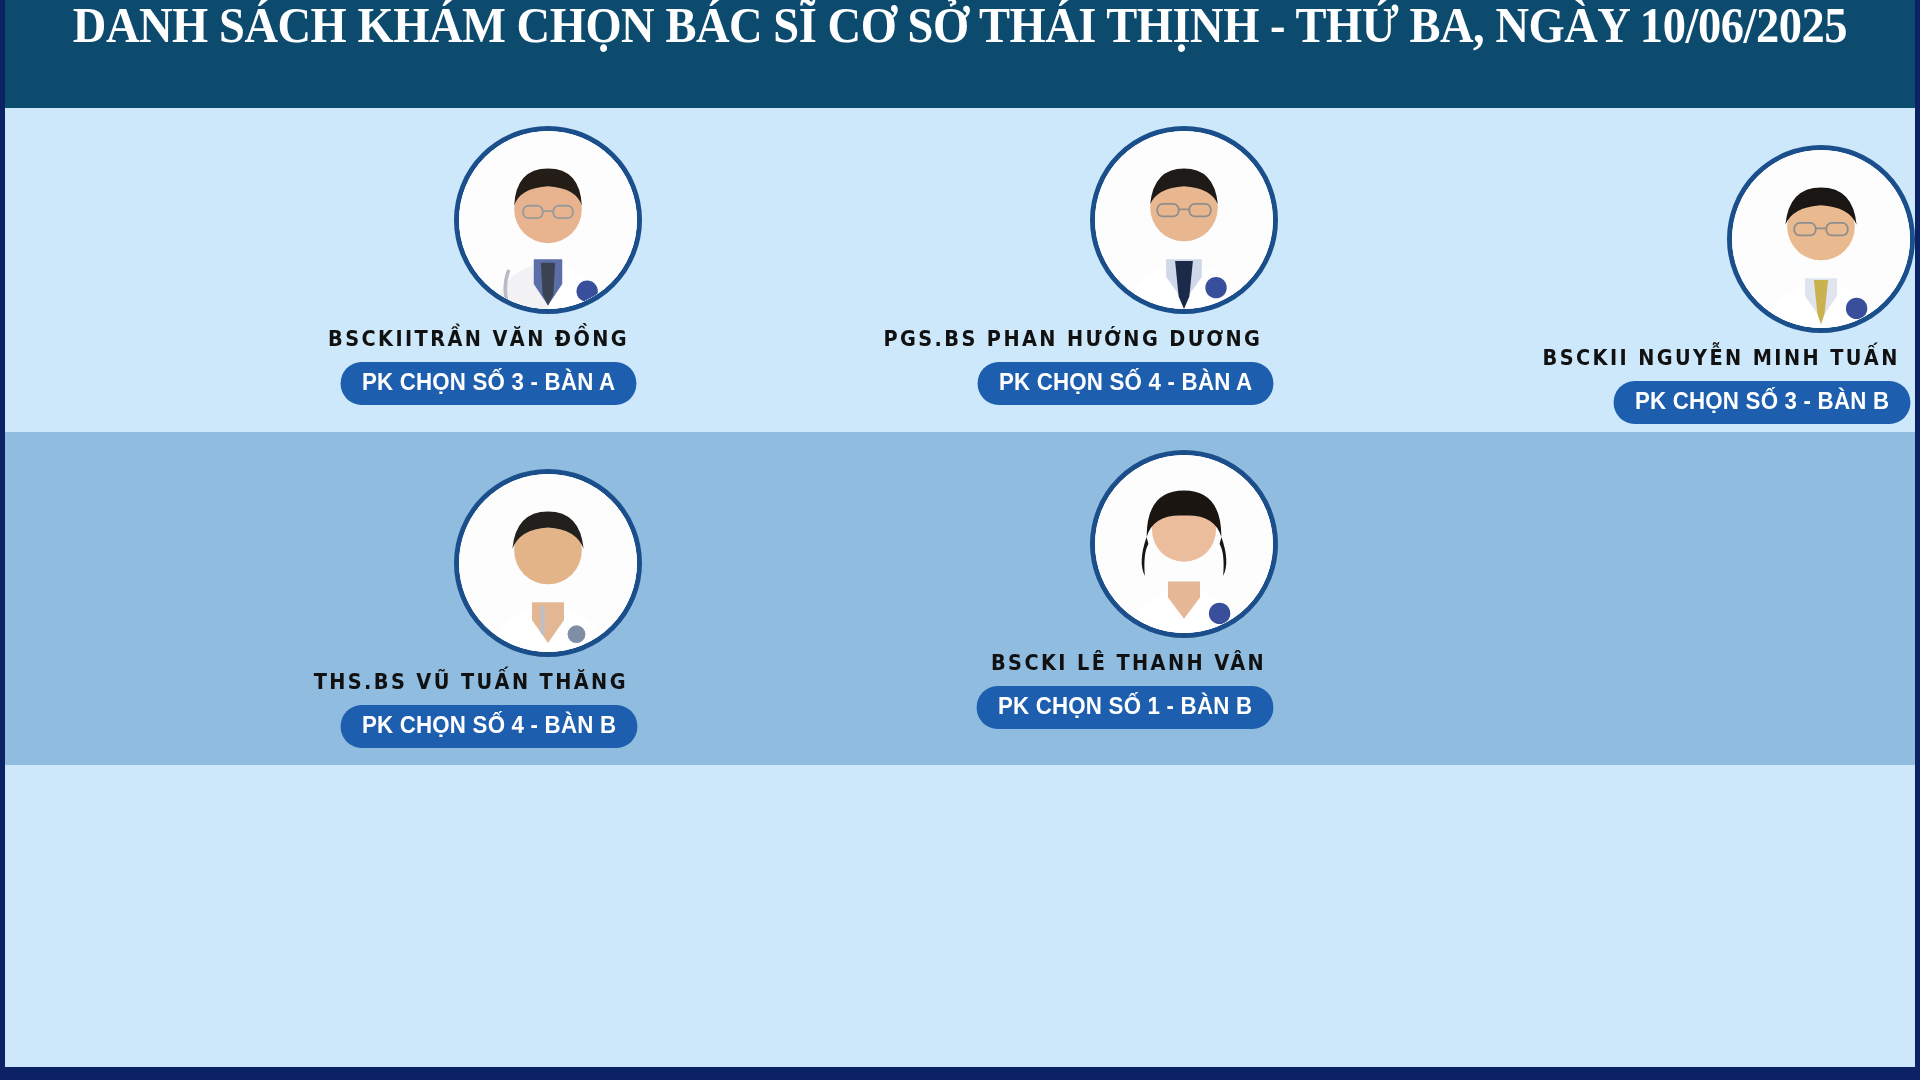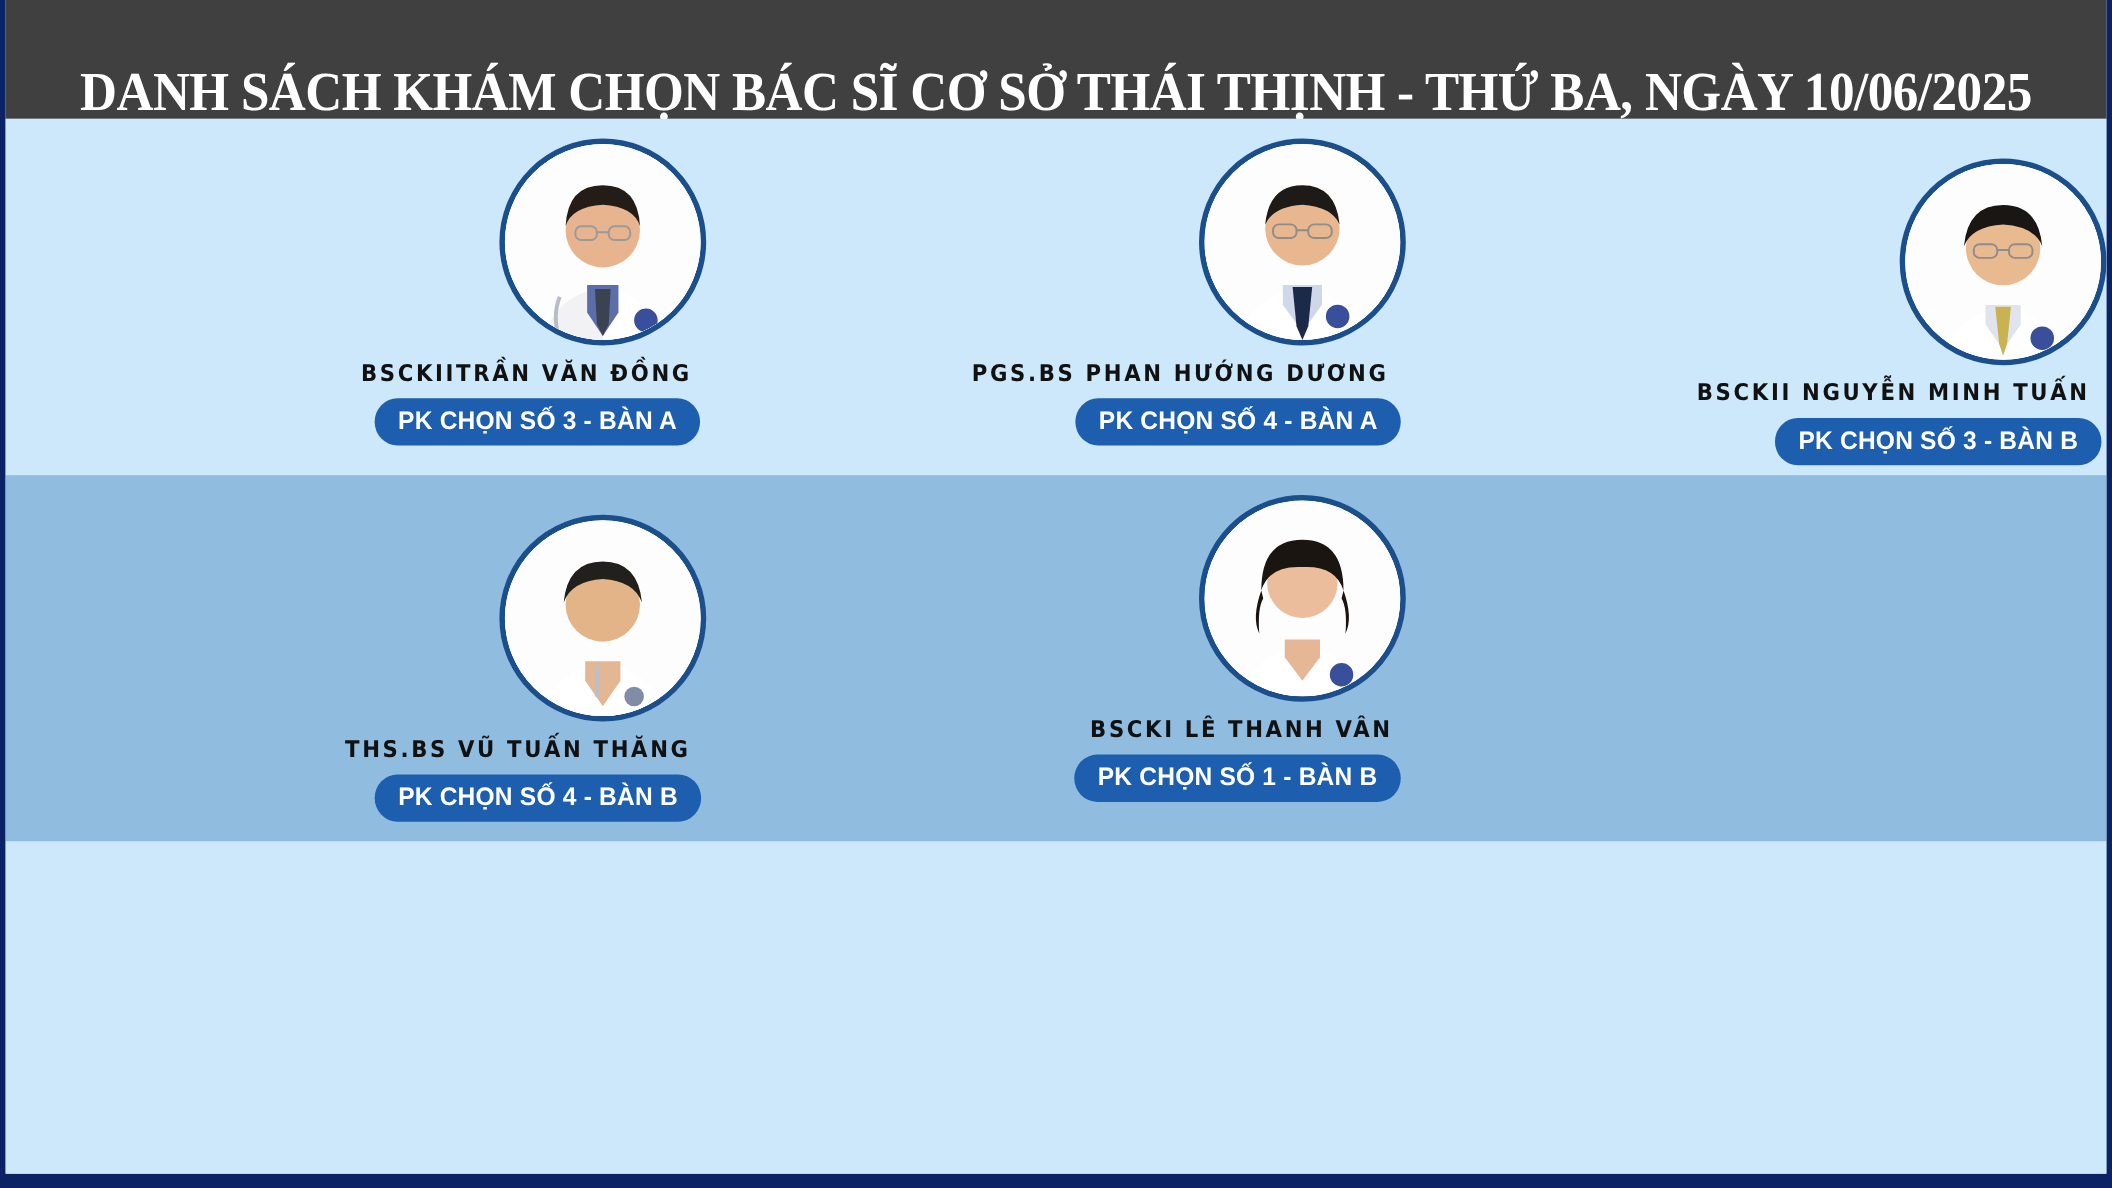--- a/index.html
+++ b/index.html
@@ -15,22 +15,22 @@
     box-sizing:border-box;
     border-left:5px solid #0B2265;
     border-right:5px solid #0B2265;
     border-bottom:13px solid #0B2265;
     background:#CCE8FA;
     overflow:hidden;
   }
   
   #header{
     position:absolute;left:-5px;top:0;width:1920px;height:108px;
-    background:#404040;
-    display:flex;align-items:flex-end;justify-content:center;
+    background:#0c4a6e;
+    display:flex;align-items:flex-start;justify-content:center;
   }
   #header-title{
     color:#ffffff;
     font-family:"Liberation Serif","DejaVu Serif",serif;
     font-weight:bold;
     font-size:50px;
     line-height:1;
     letter-spacing:-0.5px;
     transform:scaleX(0.93);
     white-space:nowrap;
@@ -51,21 +51,21 @@
     grid-template-columns:repeat(3,1fr);
     grid-template-rows:324px 333px 303px;
   }
   .card{
     position:relative;
     display:flex;flex-direction:column;align-items:flex-end;
     justify-content:flex-start;
     padding-top:18px;
     box-sizing:border-box;
   }
-  .card.r2{padding-top:36px;}
+  .card.r2{padding-top:20px;margin-top:17px;}
   .card.r3{}
   
   .avatar{
     position:relative;
     width:188px;height:188px;border-radius:50%;
     background:#ffffff;
     border:5px solid #1B4F8C;
     box-sizing:border-box;
     overflow:hidden;
     flex:0 0 auto;

